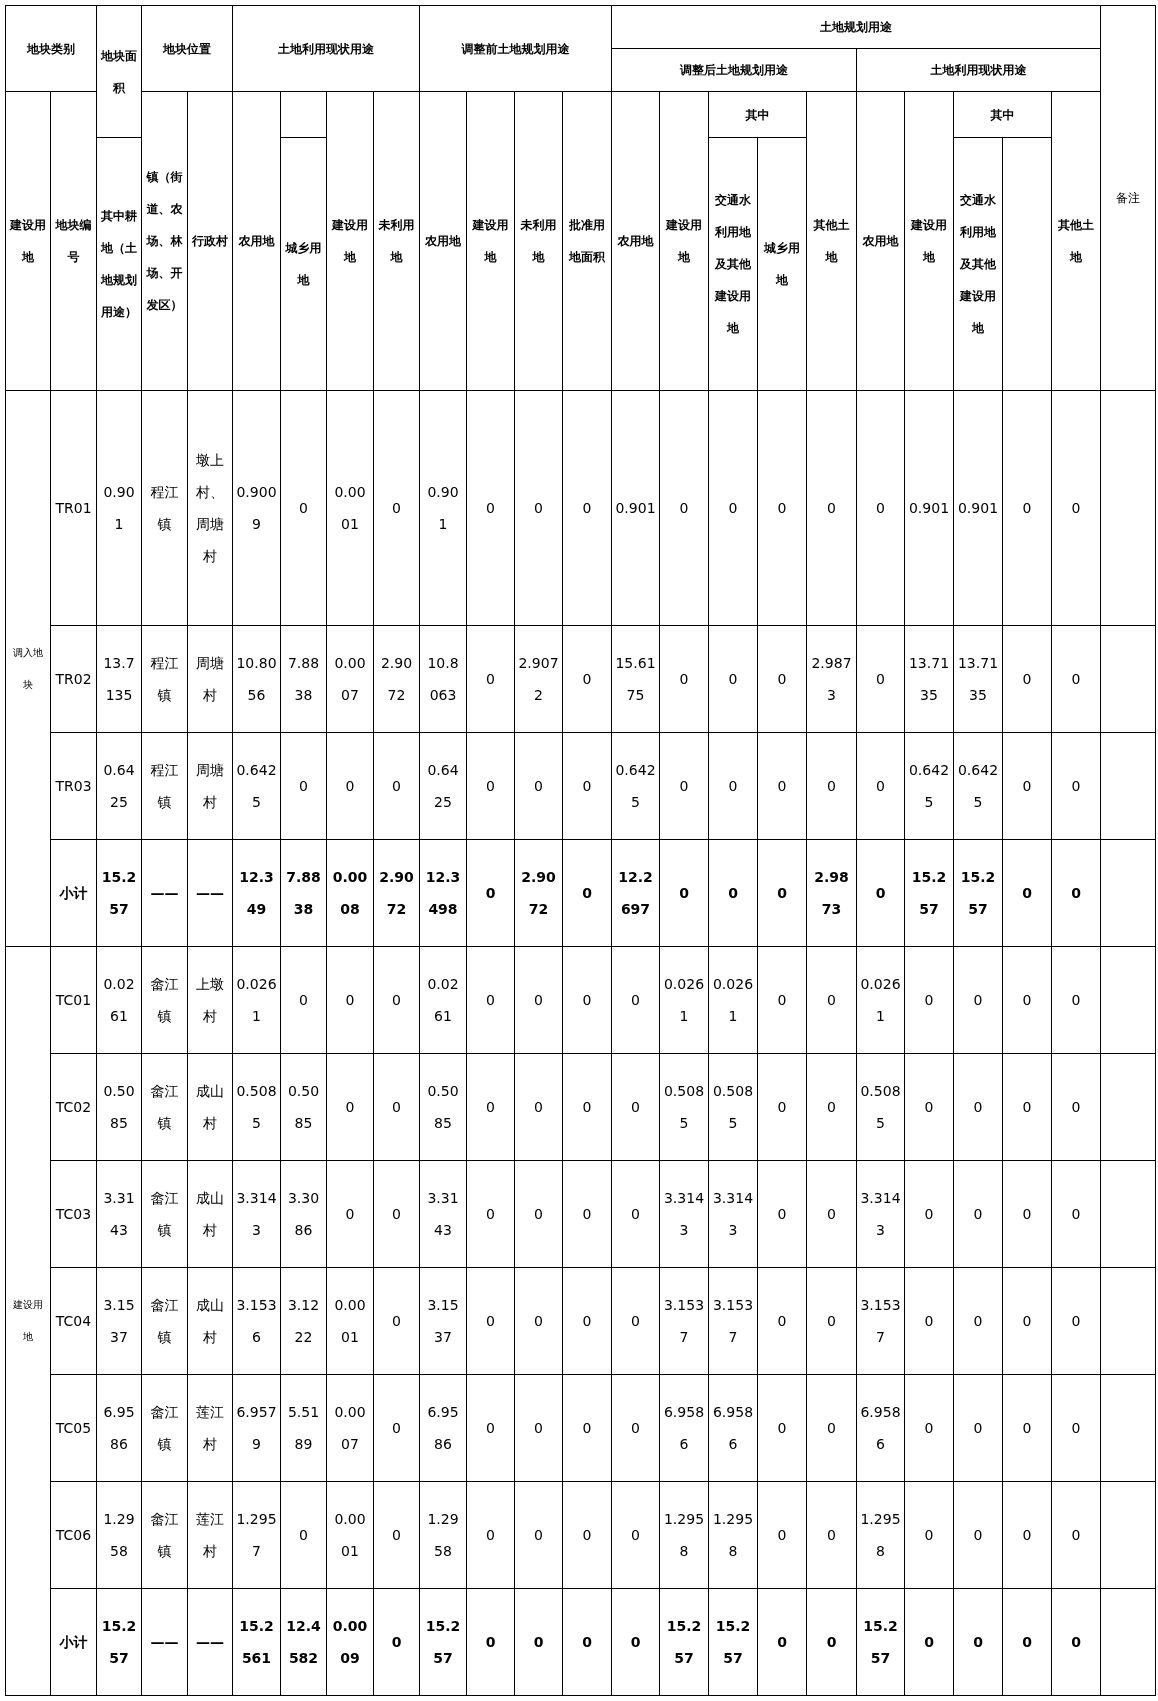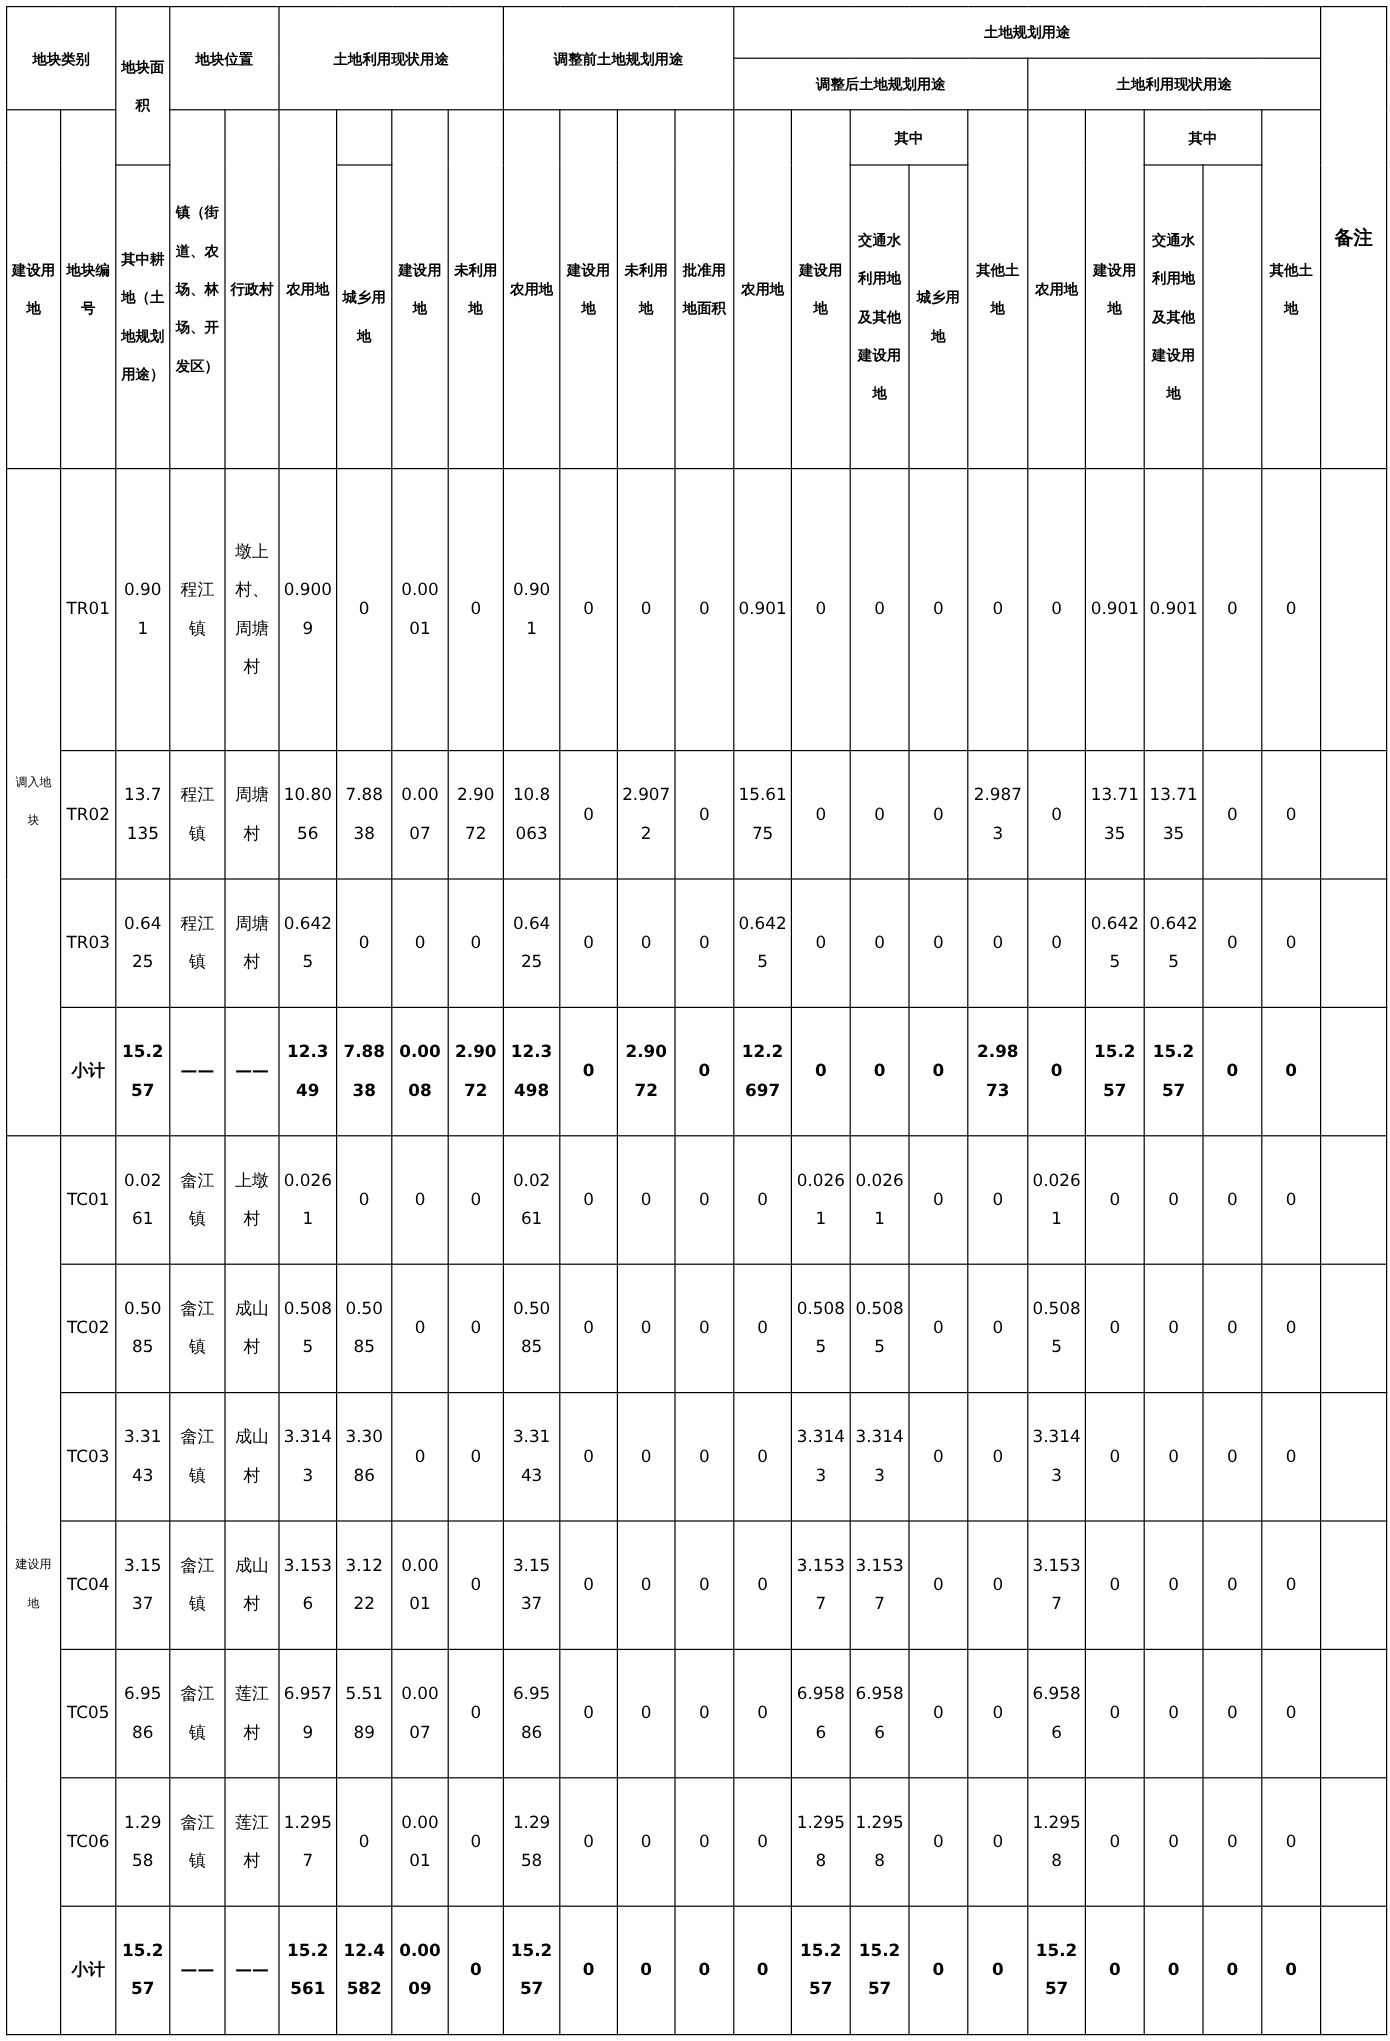--- a/index.html
+++ b/index.html
@@ -2,21 +2,21 @@
 <html><head>
 <meta charset="utf-8">
 <style>
   html, body { margin:0; padding:0; background:#ffffff; }
   body { width:1158px; height:1701px; position:relative; overflow:hidden;
          font-family: "DejaVu Sans", "Liberation Sans", sans-serif; color:#000; }
   table { position:absolute; left:5px; top:5px; border-collapse:collapse; table-layout:fixed; }
   td { border:1.5px solid #000; text-align:center; vertical-align:middle; padding:0 3px;
        font-size:14px; line-height:32px; word-break:break-all; overflow:hidden; }
   td.h { font-size:12px; line-height:32px; font-weight:bold; }
-  td.hb { font-size:16px; font-weight:bold; }
+  td.hb { font-size:12px; font-weight:normal; }
   td.sub { font-weight:bold;margin-left:32px; }
   td.grp { font-size:10px; line-height:32px; }
 </style>
 </head>
 <body>
 
 <table>
   <colgroup>
     <col style="width:45px">
       <col style="width:46px">

